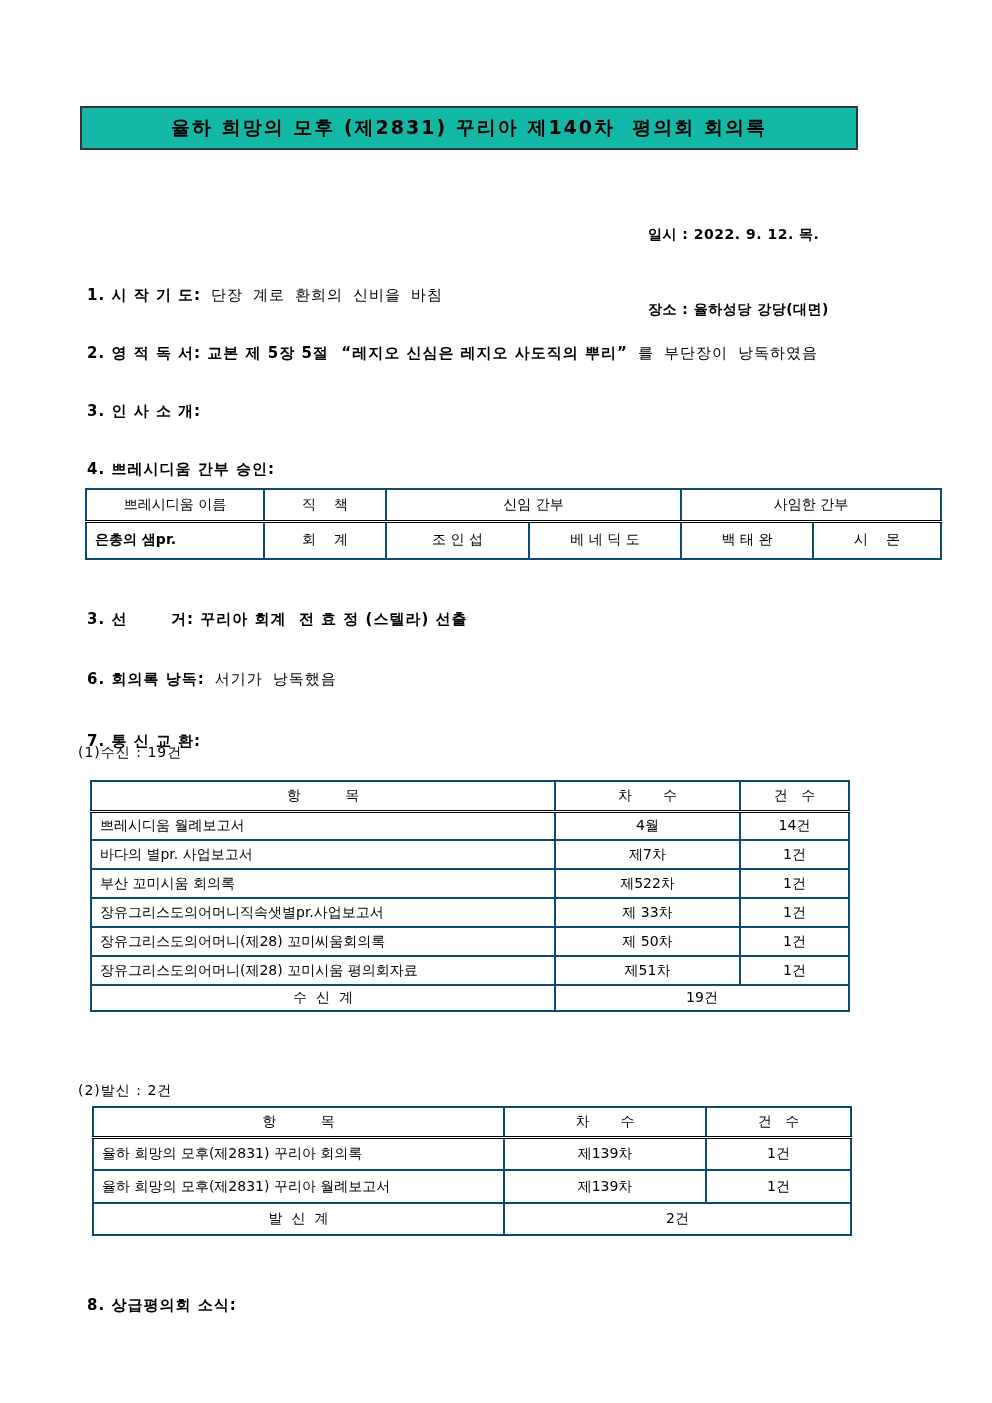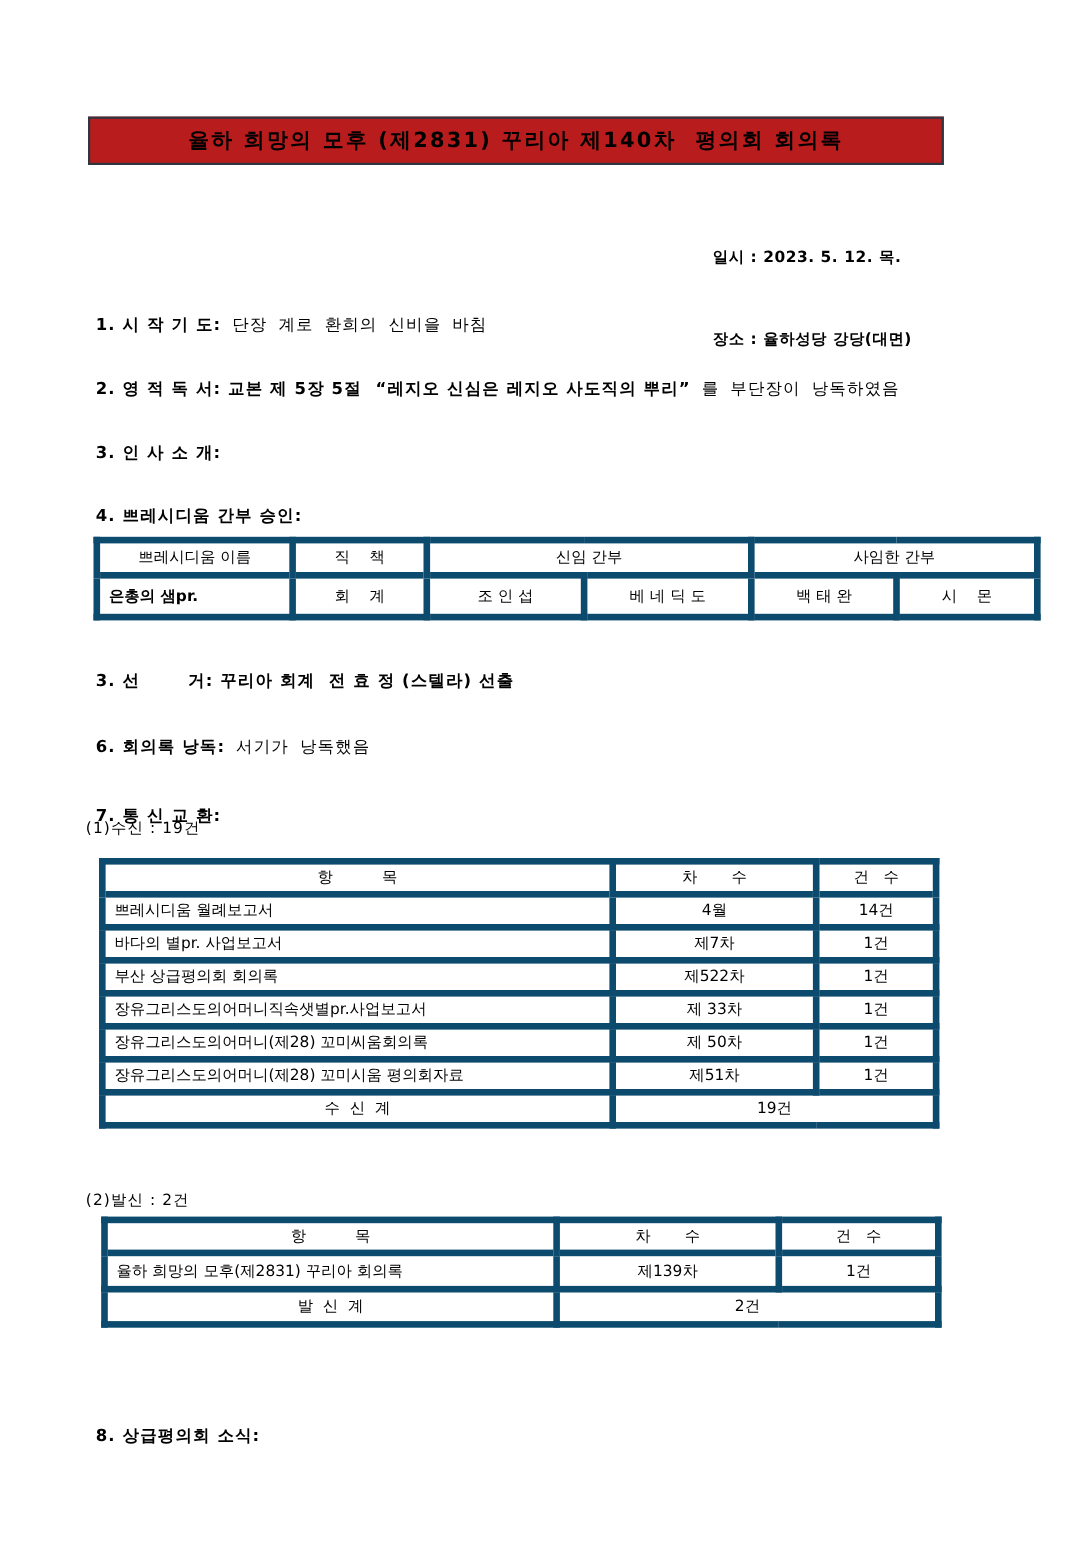--- a/index.html
+++ b/index.html
@@ -46,21 +46,21 @@
 
   
   table.doc-table {
     position: absolute;
     border-collapse: collapse;
     border: 2px solid #000;
     table-layout: fixed;
     font-size: 14px;
   }
   table.doc-table td {
-    border: 6px solid #0c4a6e;
+    border: 2px solid #0c4a6e;
     padding: 3px 8px;
     white-space: pre;
     overflow: hidden;
   }
   table.doc-table thead td {
     text-align: center;
     border-bottom: 3px double #000;
   }
   td.c { text-align: center; }
   td.l { text-align: left; padding-left: 12px; }
@@ -78,26 +78,26 @@
   #sent-table { left: 92px; top: 1106px; width: 758px; }
   #sent-table thead td { height: 30px; }
   #sent-table tbody td { height: 33px; }
   #sent-table tr.total td { height: 32px; }
 </style>
 </head>
 <body>
 
 <div class="page">
 
-  <div class="title-banner" style="background: #b91c1c; border-color: rgb(47, 54, 64);">
+  <div class="title-banner" style="background: #14b8a6; border-color: rgb(47, 54, 64);">
     <span class="title-text">율하 희망의 모후 (제2831) 꾸리아 제140차  평의회 회의록</span>
   </div>
 
   <div class="meta">
-    <div>일시 : 2023. 5. 12. 목.</div>
+    <div>일시 : 2022. 9. 12. 목.</div>
     <div>장소 : 율하성당 강당(대면)</div>
   </div>
 
   <div class="item" style="top:268px">
     <span class="label">1. 시 작 기 도:</span><span class="plain"> 단장 계로 환희의 신비을 바침</span>
   </div>
 
   <div class="item" style="top:326px">
     <span class="label">2. 영 적 독 서:</span><span class="bold"> 교본 제 5장 5절  “레지오 신심은 레지오 사도직의 뿌리”</span><span class="plain"> 를 부단장이 낭독하였음</span>
   </div>
@@ -171,21 +171,21 @@
         <td class="l">쁘레시디움 월례보고서</td>
         <td class="c">4월</td>
         <td class="c">14건</td>
       </tr>
       <tr>
         <td class="l">바다의 별pr. 사업보고서</td>
         <td class="c">제7차</td>
         <td class="c">1건</td>
       </tr>
       <tr>
-        <td class="l">부산 상급평의회 회의록</td>
+        <td class="l">부산 꼬미시움 회의록</td>
         <td class="c">제522차</td>
         <td class="c">1건</td>
       </tr>
       <tr>
         <td class="l">장유그리스도의어머니직속샛별pr.사업보고서</td>
         <td class="c">제 33차</td>
         <td class="c">1건</td>
       </tr>
       <tr>
         <td class="l">장유그리스도의어머니(제28) 꼬미씨움회의록</td>
@@ -218,20 +218,25 @@
         <td>차       수</td>
         <td>건   수</td>
       </tr>
     </thead>
     <tbody>
       <tr>
         <td class="l">율하 희망의 모후(제2831) 꾸리아 회의록</td>
         <td class="c">제139차</td>
         <td class="c">1건</td>
       </tr>
+      <tr>
+        <td class="l">율하 희망의 모후(제2831) 꾸리아 월례보고서</td>
+        <td class="c">제139차</td>
+        <td class="c">1건</td>
+      </tr>
       <tr class="total">
         <td class="c">발  신  계</td>
         <td class="c" colspan="2">2건</td>
       </tr>
     </tbody>
   </table>
 
   <div class="item" style="top:1278px">
     <span class="label">8. 상급평의회 소식:</span>
   </div>

